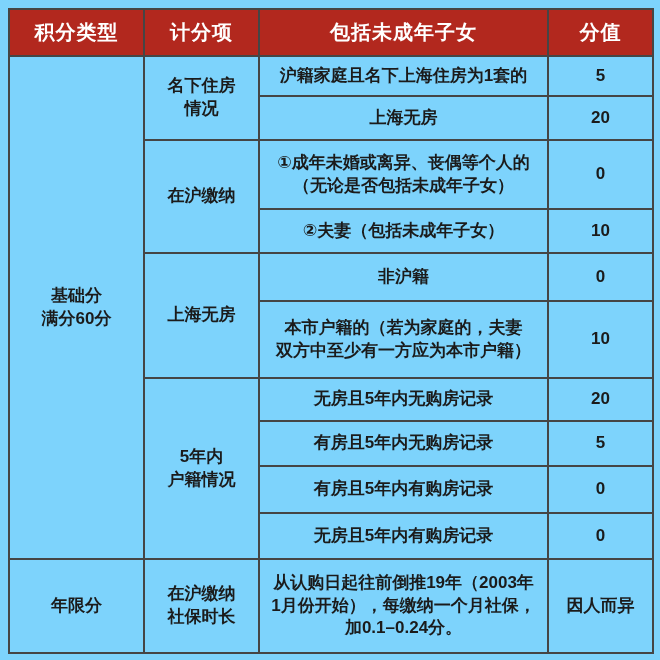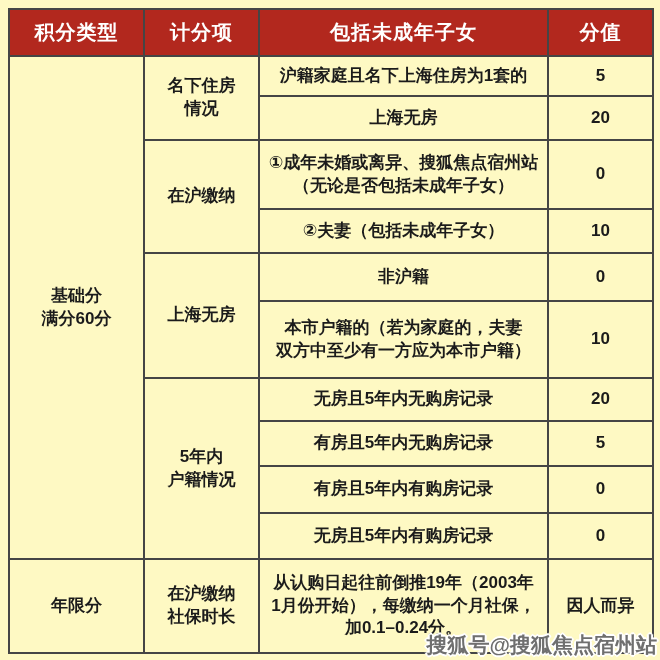--- a/index.html
+++ b/index.html
@@ -7,21 +7,21 @@
     padding: 0;
     width: 660px;
     height: 660px;
     background: #ffffff;
     font-family: "Liberation Sans", "DejaVu Sans", sans-serif;
   }
   .page {
     position: relative;
     width: 660px;
     height: 660px;
-    background: #fef9c3;
+    background: #7dd3fc;
     overflow: hidden;
   }
   table.points-table {
     position: absolute;
     left: 8px;
     top: 8px;
     width: 644px;
     height: 644px;
     border-collapse: collapse;
     table-layout: fixed;
@@ -92,21 +92,21 @@
       <td>沪籍家庭且名下上海住房为1套的</td>
       <td>5</td>
     </tr>
     <tr style="height:44px">
       <td>上海无房</td>
       <td>20</td>
     </tr>
 
     <tr style="height:69px">
       <td rowspan="2">在沪缴纳</td>
-      <td>①成年未婚或离异、搜狐焦点宿州站
+      <td>①成年未婚或离异、丧偶等个人的
 （无论是否包括未成年子女）</td>
       <td>0</td>
     </tr>
     <tr style="height:44px">
       <td>②夫妻（包括未成年子女）</td>
       <td>10</td>
     </tr>
 
     <tr style="height:48px">
       <td rowspan="2">上海无房</td>
@@ -143,14 +143,13 @@
       <td>在沪缴纳
 社保时长</td>
       <td class="left">从认购日起往前倒推19年（2003年
 1月份开始），每缴纳一个月社保，
 加0.1–0.24分。</td>
       <td>因人而异</td>
     </tr>
   </tbody>
     </table>
 
-  <div class="watermark">搜狐号@搜狐焦点宿州站</div>
 </div>
 
 </body></html>

